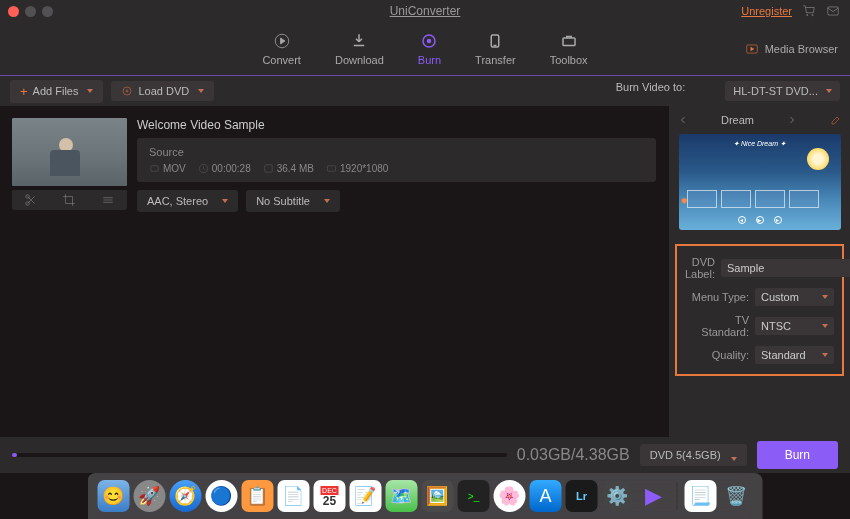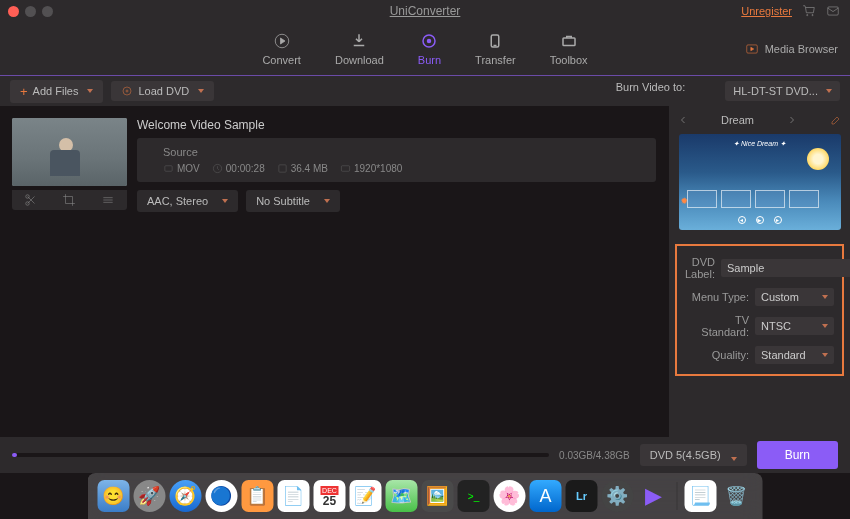--- a/index.html
+++ b/index.html
@@ -28,21 +28,21 @@
 .thumb-wrap { width:115px; }
 .thumb { width:115px; height:68px; background:#8a9599; position:relative; border-radius:2px; overflow:hidden; }
 .thumb-scene { position:absolute; inset:0; background:linear-gradient(180deg,#7a8488 0%,#6a7478 60%,#5a6468 100%); }
 .person { position:absolute; left:38px; bottom:8px; width:32px; height:40px; }
 .person .head{width:14px;height:14px;background:#d4bfa8;border-radius:50%;margin:0 auto;}
 .person .body{width:30px;height:26px;background:#4a5560;border-radius:4px 4px 0 0;margin-top:-2px;}
 .thumb-tools { display:flex; justify-content:space-around; margin-top:4px; padding:3px 0; background:#2d2a2c; border-radius:0 0 3px 3px; }
 .thumb-tools svg { width:14px; height:14px; stroke:#888; fill:none; }
 .video-info { flex:1; }
 .video-title { color:#ccc; font-size:12px; margin-bottom:6px; }
-.source-box { background:#2d2a2c; padding:8px 26px; border-radius:3px; }
+.source-box { background:#2d2a2c; padding:8px 12px; border-radius:3px; }
 .source-label { color:#888; font-size:11px; margin-bottom:5px; }
 .source-row { display:flex; gap:12px; align-items:center; color:#888; font-size:10px; }
 .source-row span { display:flex; align-items:center; gap:3px; }
 .source-row svg { width:11px; height:11px; stroke:#666; fill:none; }
 .dropdowns { display:flex; gap:8px; margin-top:8px; }
 .dd { background:#2d2a2c; padding:5px 10px; border-radius:3px; color:#bbb; font-size:11px; display:flex; align-items:center; gap:10px; cursor:pointer; }
 .right { width:182px; background:#2d2a2c; border-left:1px solid #1a1618; }
 .theme-nav { height:28px; display:flex; align-items:center; justify-content:space-between; padding:0 8px; color:#bbb; font-size:11px; }
 .theme-nav svg { width:12px; height:12px; stroke:#bbb; fill:none; cursor:pointer; }
 .theme-preview { width:162px; height:96px; margin:0 auto; background:linear-gradient(180deg,#1a3a6a 0%,#2a5a8a 40%,#4a8aba 70%,#6aafda 100%); position:relative; border-radius:3px; overflow:hidden; }
@@ -54,21 +54,21 @@
 .dots { position:absolute; bottom:6px; left:50%; transform:translateX(-50%); display:flex; gap:10px; }
 .dots span { width:8px; height:8px; border:1px solid #fff; border-radius:50%; display:flex; align-items:center; justify-content:center; color:#fff; font-size:5px; }
 .settings { border:2px solid #e8793e; margin:14px 6px; padding:10px 8px; }
 .setting-row { display:flex; align-items:center; margin-bottom:8px; font-size:11px; }
 .setting-label { color:#999; width:70px; text-align:right; padding-right:6px; }
 .setting-input { flex:1; background:#3a3638; color:#ccc; padding:3px 6px; border-radius:2px; font-size:11px; border:none; outline:none; }
 .setting-select { flex:1; background:#3a3638; color:#ccc; padding:3px 6px; border-radius:2px; font-size:11px; display:flex; justify-content:space-between; align-items:center; cursor:pointer; }
 .bottom { position:absolute; bottom:46px; left:0; right:0; height:36px; background:#2d2a2c; display:flex; align-items:center; padding:0 12px; gap:10px; }
 .progress-track { flex:1; height:4px; background:#1a1618; border-radius:2px; position:relative; }
 .progress-fill { height:100%; width:1%; background:#8b5cf6; border-radius:2px; }
-.progress-text { color:#888; font-size:10px; }
+.progress-text { color:#888; font-size:16px; }
 .disc-select { background:#3a3638; padding:5px 10px; border-radius:3px; color:#bbb; font-size:11px; display:flex; align-items:flex-end; gap:6px; cursor:pointer; }
 .burn-btn { background:#8b5cf6; color:#fff; padding:7px 28px; border-radius:3px; font-size:12px; cursor:pointer; }
 .dock { position:absolute; bottom:0; left:50%; transform:translateX(-50%); height:46px; background:rgba(200,200,200,0.25); border-radius:8px 8px 0 0; display:flex; align-items:center; padding:0 10px; gap:4px; backdrop-filter:blur(10px); }
 .dock-item { width:32px; height:32px; border-radius:7px; display:flex; align-items:center; justify-content:center; font-size:18px; }
 .dock-sep { width:1px; height:28px; background:rgba(0,0,0,0.2); margin:0 3px; }
 .edit-icon { stroke:#e8793e !important; }
 </style>
 </head>
 <body>
 

